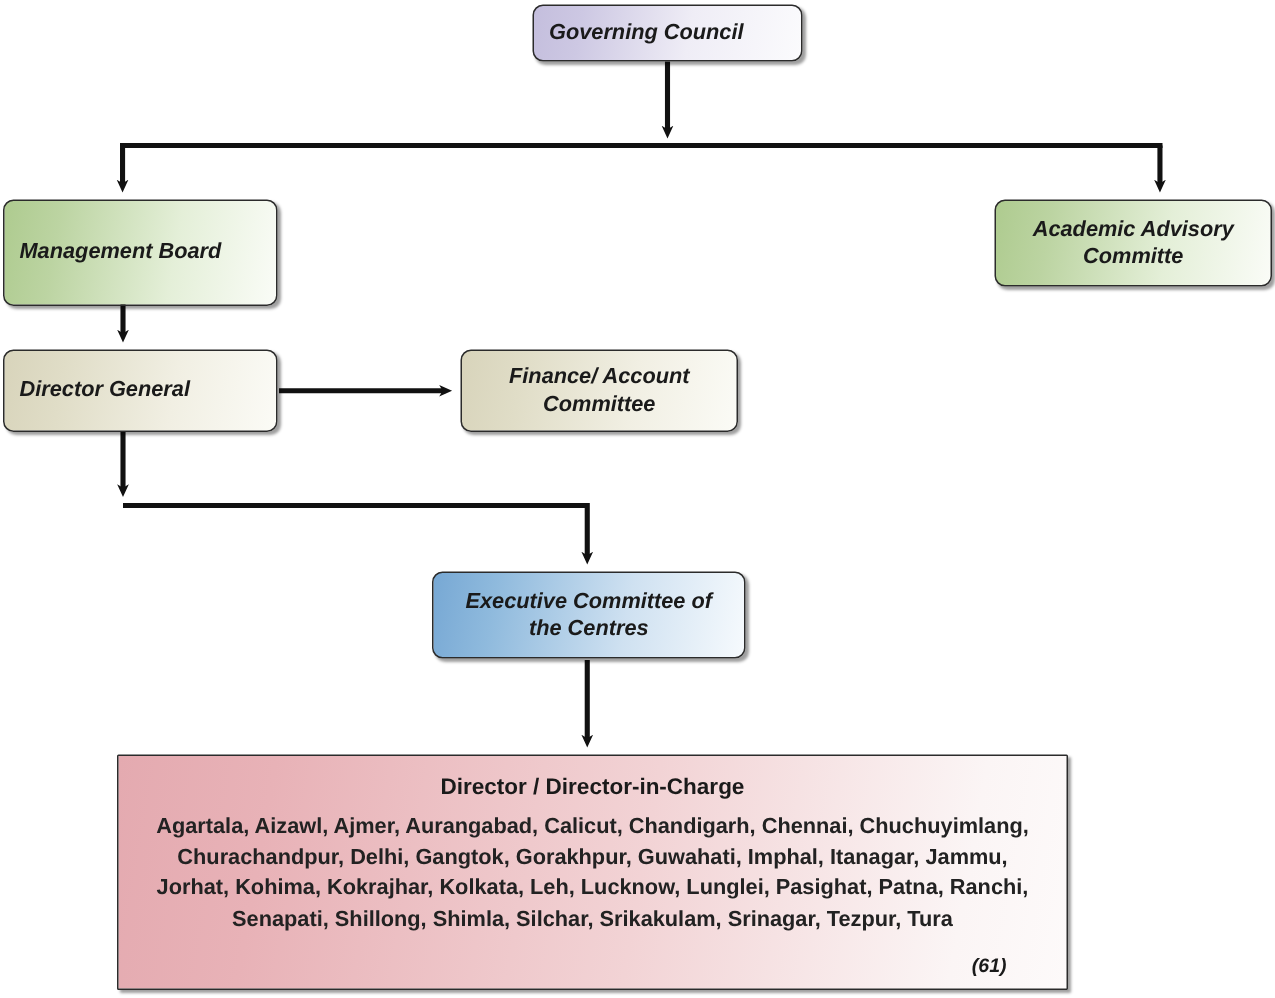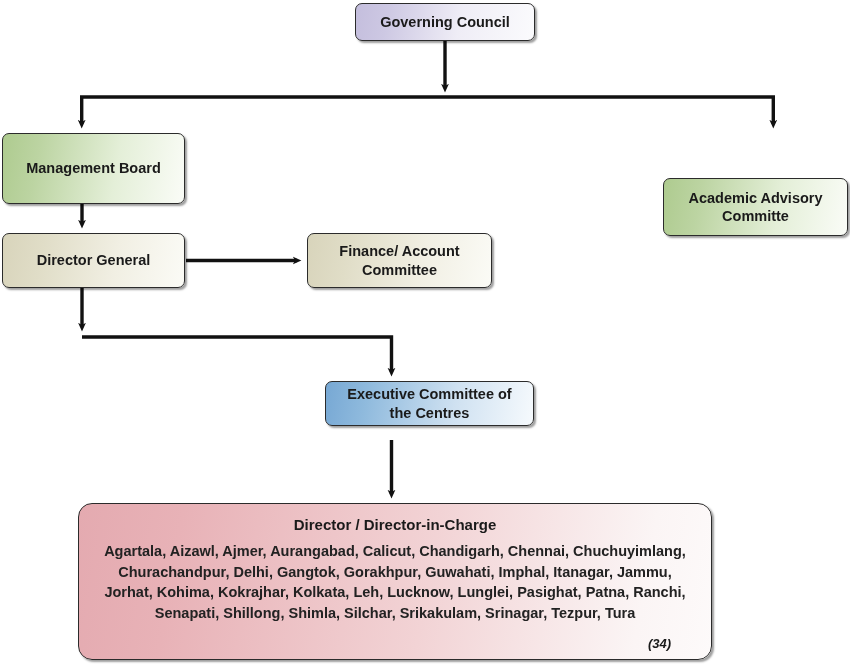--- a/index.html
+++ b/index.html
@@ -23,28 +23,28 @@
   }
   
   .node{
     position:absolute;
     z-index:2;
     box-sizing:border-box;
     border:1px solid #2b2b2b;
     border-radius:7px;
     display:flex;
     align-items:center;
-    justify-content:center;
     text-align:center;
     color:#1a1a1a;
     font-weight:bold;
     font-size:14.5px;
     line-height:1.25;
     padding:4px 10px;
     box-shadow:2px 2px 2px rgba(0,0,0,.38);
+    font-style:italic;
   }
   .node-label{ display:block; }
 
   
   .n-governing{
     background:linear-gradient(100deg,#c4bedd 0%,#cdc8e3 18%,#efedf6 58%,#fbfbfd 100%);
   }
   .n-green{
     background:linear-gradient(100deg,#aecb8f 0%,#bcd4a2 20%,#e4efd8 62%,#fafcf7 100%);
   }
@@ -54,34 +54,34 @@
   .n-blue{
     background:linear-gradient(100deg,#77a8d4 0%,#8fbadd 20%,#cfe1f1 62%,#f6fafd 100%);
   }
   .n-pink{
     background:linear-gradient(100deg,#e4aab0 0%,#e8b2b7 16%,#f2d3d5 55%,#fbf5f5 88%,#fdfafa 100%);
   }
 
   
   #node-governing{ left:355px; top:3px;   width:180px; height:38px; }
   #node-management{ left:2px;  top:133px; width:183px; height:71px; }
-  #node-academic{  left:663px; top:133px; width:185px; height:58px;margin-top:45px; }
+  #node-academic{  left:663px; top:133px; width:185px; height:58px; }
   #node-dg{        left:2px;  top:233px; width:183px; height:55px; }
   #node-finance{   left:307px; top:233px; width:185px; height:55px; }
-  #node-exec{      left:288px; top:381px; width:209px; height:45px;margin-left:37px; }
+  #node-exec{      left:288px; top:381px; width:209px; height:58px; }
 
   
   #node-directors{
     position:absolute;
     z-index:2;
     left:78px; top:503px;
     width:634px; height:157px;
     box-sizing:border-box;
     border:1px solid #2b2b2b;
-    border-radius:14px;
+    border-radius:1px;
     box-shadow:2px 2px 2px rgba(0,0,0,.38);
     padding:12px 16px 6px 16px;
     display:flex;
     flex-direction:column;
     color:#1a1a1a;
   }
   #directors-title{
     text-align:center;
     font-weight:bold;
     font-size:15px;
@@ -171,16 +171,16 @@
     <span class="node-label">Finance/ Account Committee</span>
   </div>
 
   <div class="node n-blue" id="node-exec">
     <span class="node-label">Executive Committee of the Centres</span>
   </div>
 
   <div class="n-pink" id="node-directors">
     <div id="directors-title">Director / Director-in-Charge</div>
     <div id="directors-list">Agartala, Aizawl, Ajmer, Aurangabad, Calicut, Chandigarh, Chennai, Chuchuyimlang, Churachandpur, Delhi, Gangtok, Gorakhpur, Guwahati, Imphal, Itanagar, Jammu, Jorhat, Kohima, Kokrajhar, Kolkata, Leh, Lucknow, Lunglei, Pasighat, Patna, Ranchi, Senapati, Shillong, Shimla, Silchar, Srikakulam, Srinagar, Tezpur, Tura</div>
-    <div id="directors-count">(34)</div>
+    <div id="directors-count">(61)</div>
   </div>
 
 </div>
 
 </body></html>

